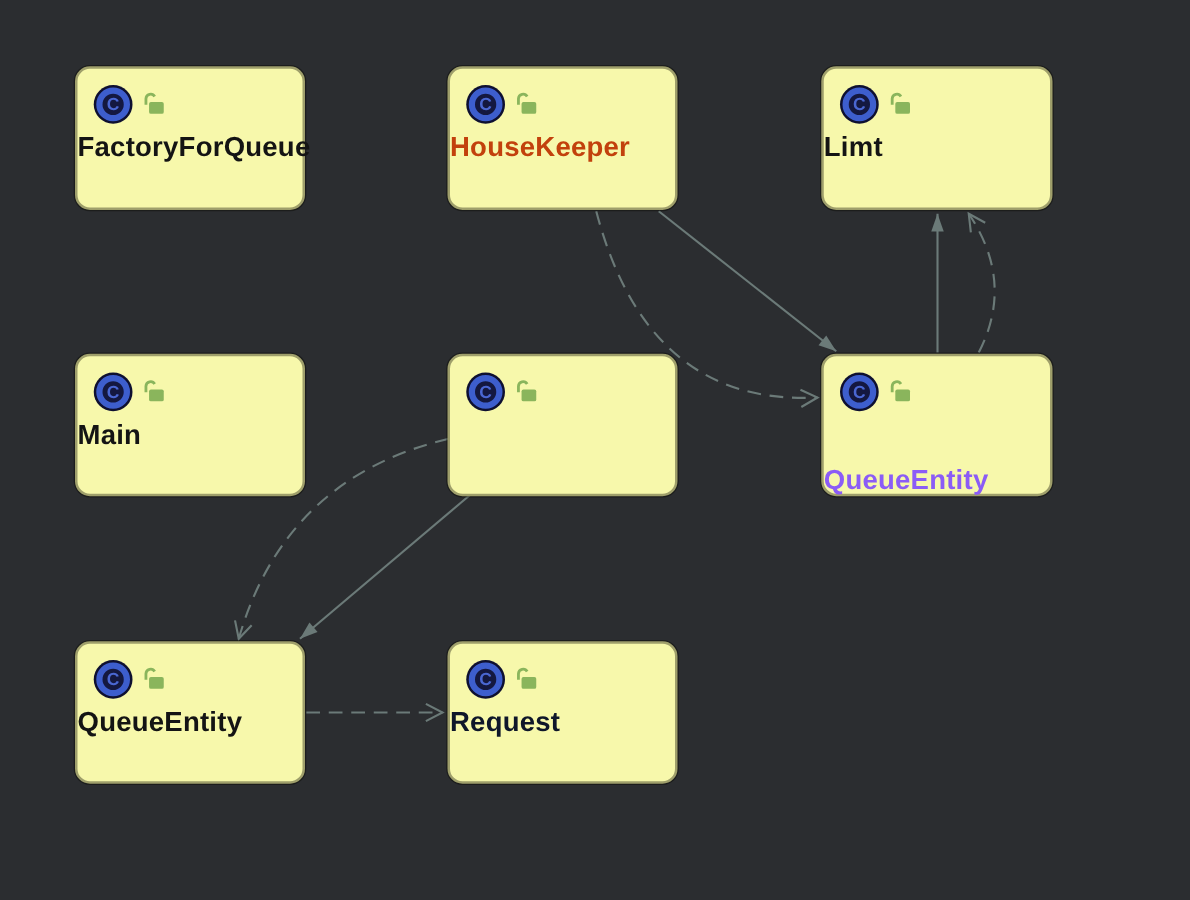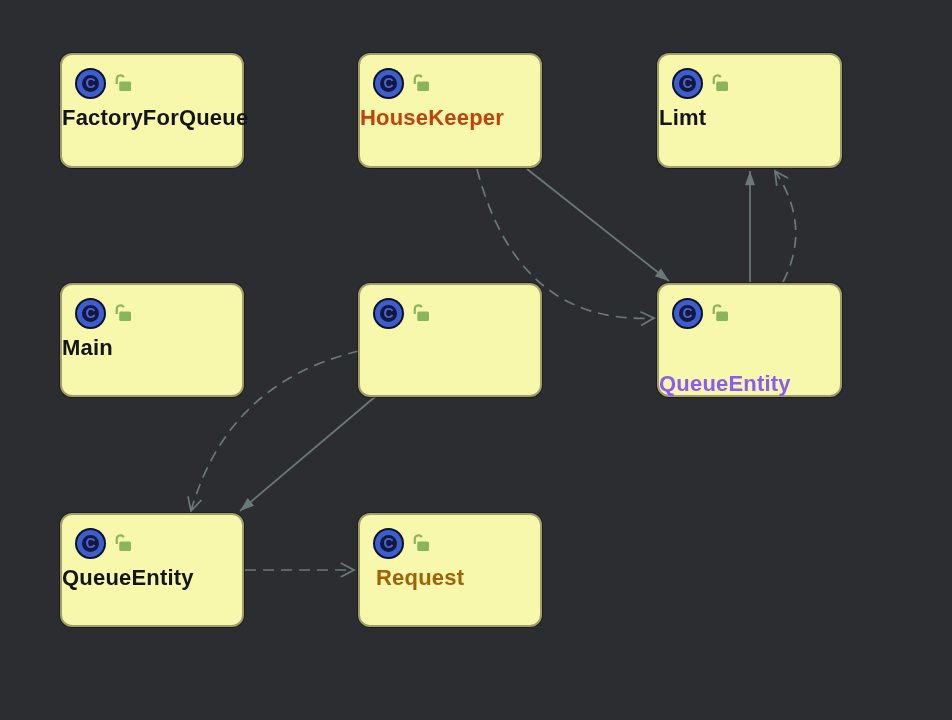--- a/index.html
+++ b/index.html
@@ -130,16 +130,16 @@
           <rect x="5" y="7.6" width="9.4" height="7.6" rx="1.2" fill="#8ab55c"></rect>
         </svg>
         <div class="label" style="color: rgb(20, 20, 20);">QueueEntity</div>
       </div>
       <div class="node" style="left: 358px; top: 513px; width: 184px; height: 114px; background: rgb(247, 248, 171);">
         <span class="badge">C</span>
         <svg class="lock" width="20" height="20" viewBox="0 0 16 16">
           <path d="M3 9.5 V5.6 A3 3 0 0 1 8.6 4.2" fill="none" stroke="#8ab55c" stroke-width="1.8"></path>
           <rect x="5" y="7.6" width="9.4" height="7.6" rx="1.2" fill="#8ab55c"></rect>
         </svg>
-        <div class="label" style="color: #a16207; padding-left: 16px;">Request</div>
+        <div class="label" style="color: #0f172a;">Request</div>
       </div>
     </div>
 </div>
 
 </body></html>

